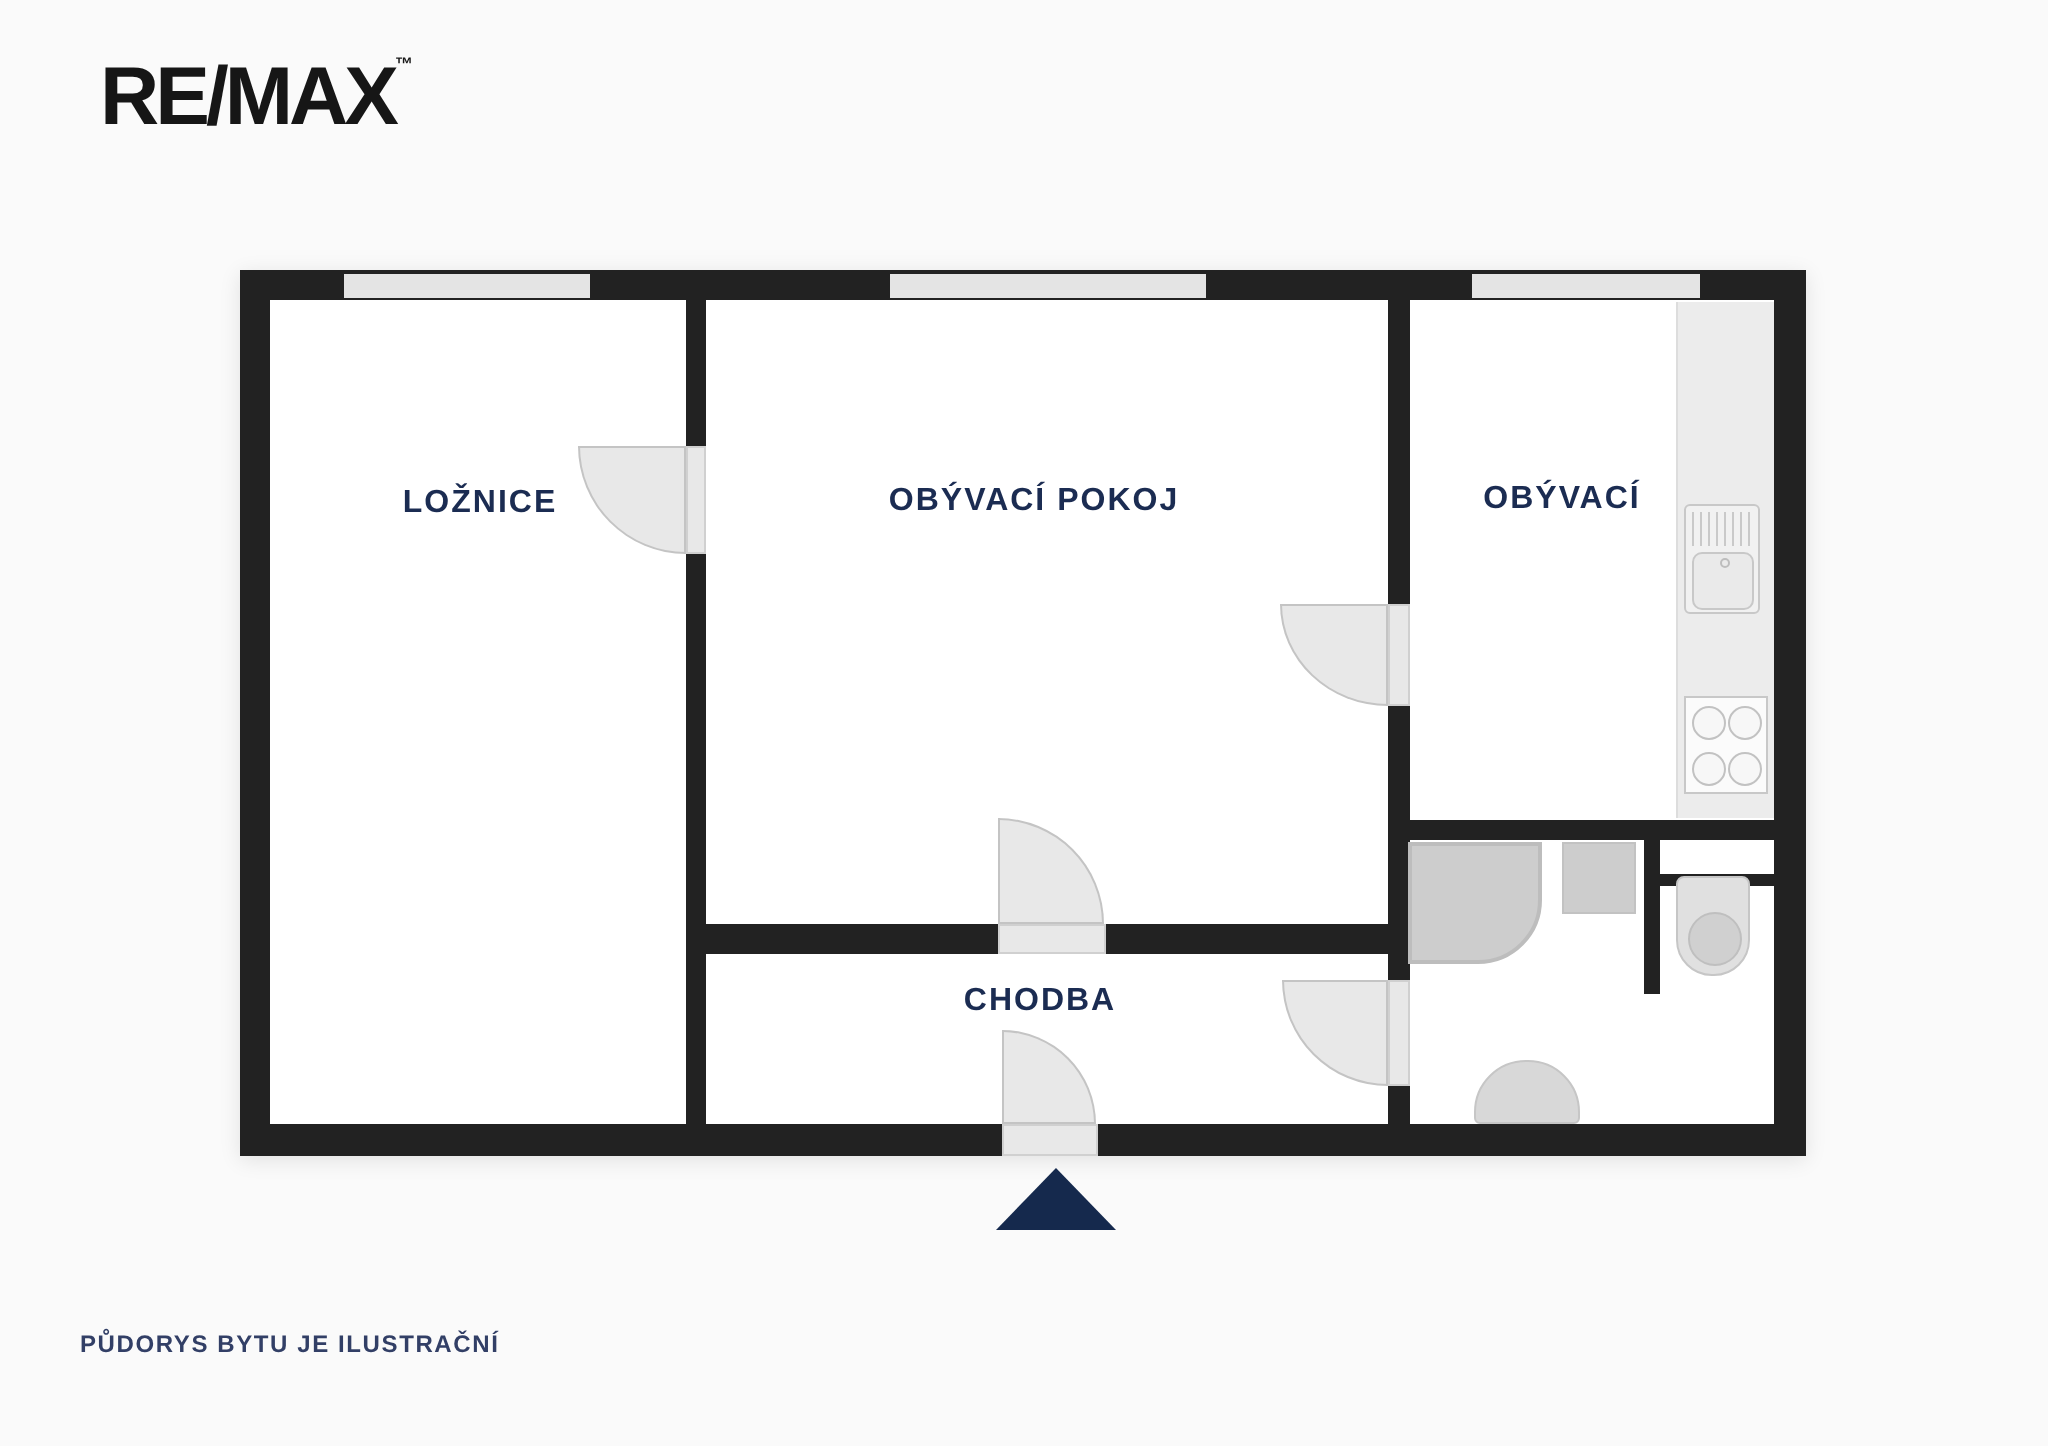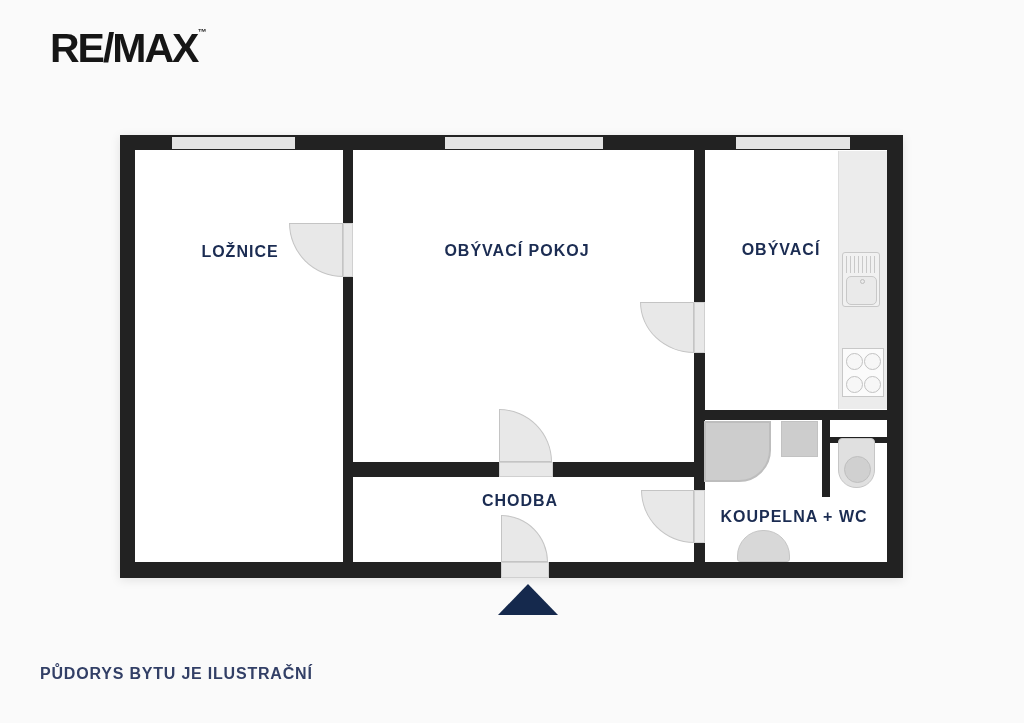--- a/index.html
+++ b/index.html
@@ -59,21 +59,21 @@
     position:absolute;transform:translate(-50%,-50%);white-space:nowrap;z-index:5;
     color:var(--accent_navy,#1b2c52);font-size:16px;font-weight:700;letter-spacing:1px;
   }
   .entrance-arrow{
     position:absolute;left:498px;top:584px;width:0;height:0;
     border-left:30px solid transparent;border-right:30px solid transparent;
     border-bottom:31px solid var(--arrow_navy,#15294d);
   }
   .disclaimer{
     position:absolute;left:40px;top:665px;
-    color:var(--footer_navy,#323f66);font-size:16px;font-weight:600;letter-spacing:.8px;
+    color:var(--footer_navy,#323f66);font-size:12px;font-weight:600;letter-spacing:.8px;
   }
 </style>
 </head>
 <body>
 
 <div class="stage">
 
   <div class="logo"><span>RE/MAX</span><span class="tm">™</span></div>
 
   <div class="floor"></div>
@@ -124,19 +124,18 @@
   <div class="fixture washer"></div>
   <div class="fixture toilet">
     <div class="toilet-bowl"></div>
   </div>
   <div class="fixture washbasin"></div>
 
   <div class="room-label" style="left:240px;top:252px">LOŽNICE</div>
   <div class="room-label" style="left:517px;top:251px">OBÝVACÍ POKOJ</div>
   <div class="room-label" style="left:781px;top:250px">OBÝVACÍ</div>
   <div class="room-label" style="left:520px;top:501px">CHODBA</div>
-  <div class="room-label" style="left:794px;top:517px">KOUPELNA + WC</div>
 
   <div class="entrance-arrow"></div>
 
   <div class="disclaimer">PŮDORYS BYTU JE ILUSTRAČNÍ</div>
 
 </div>
 
 </body></html>

